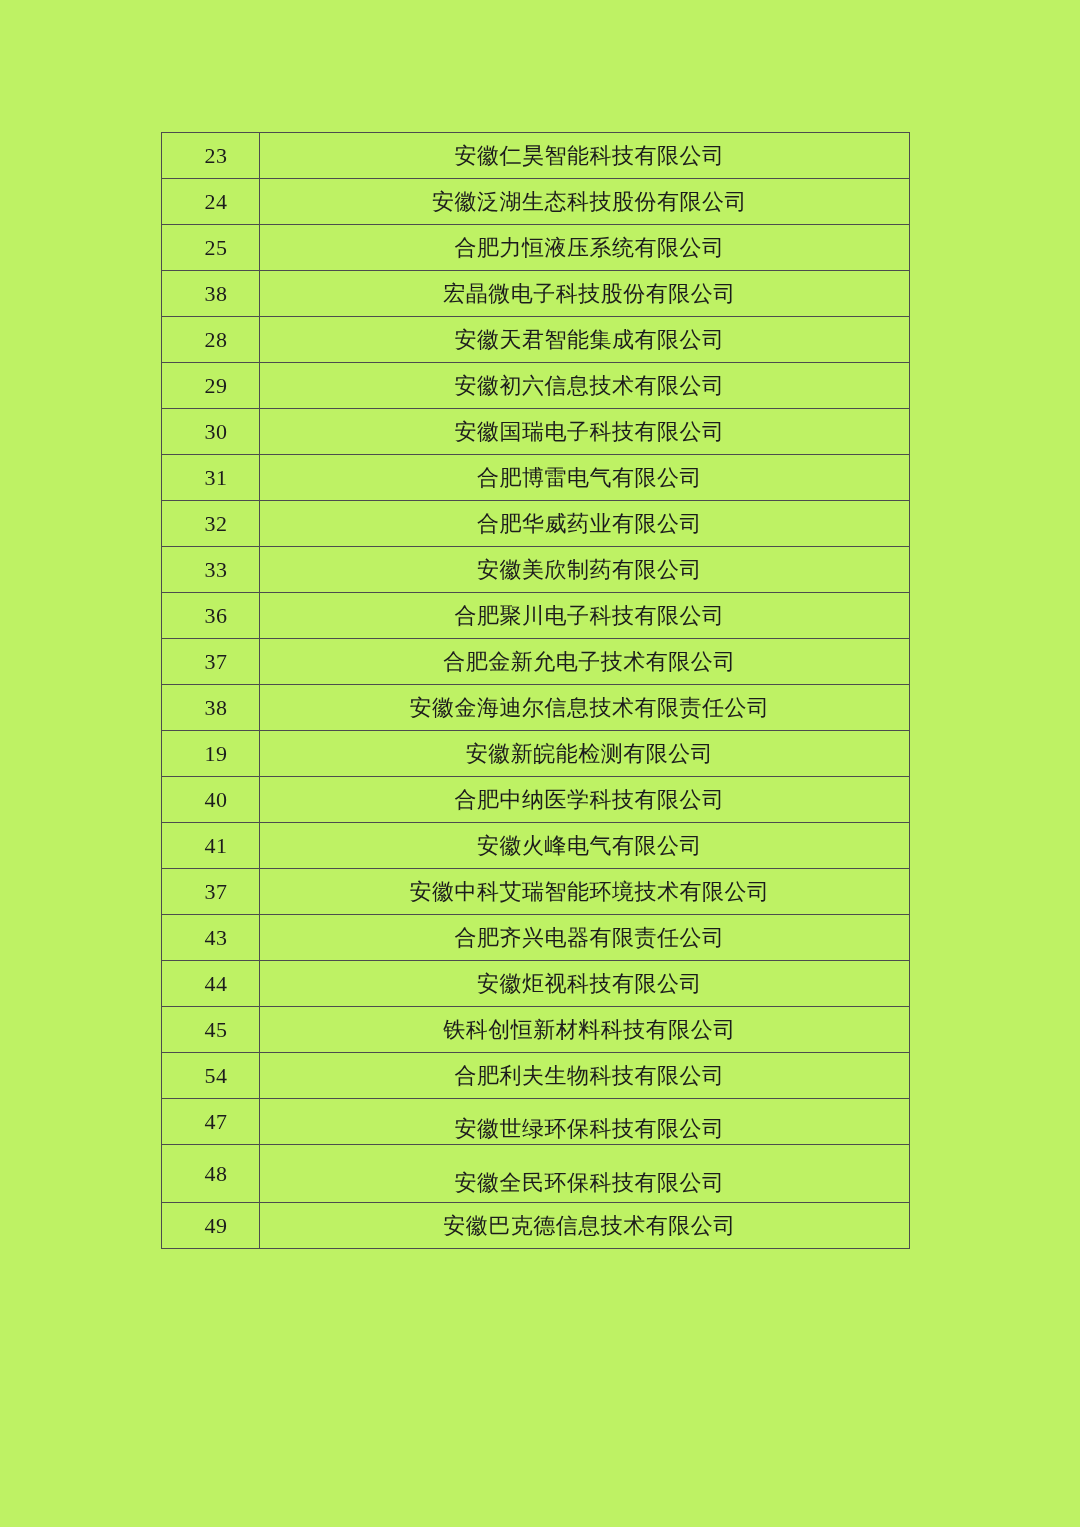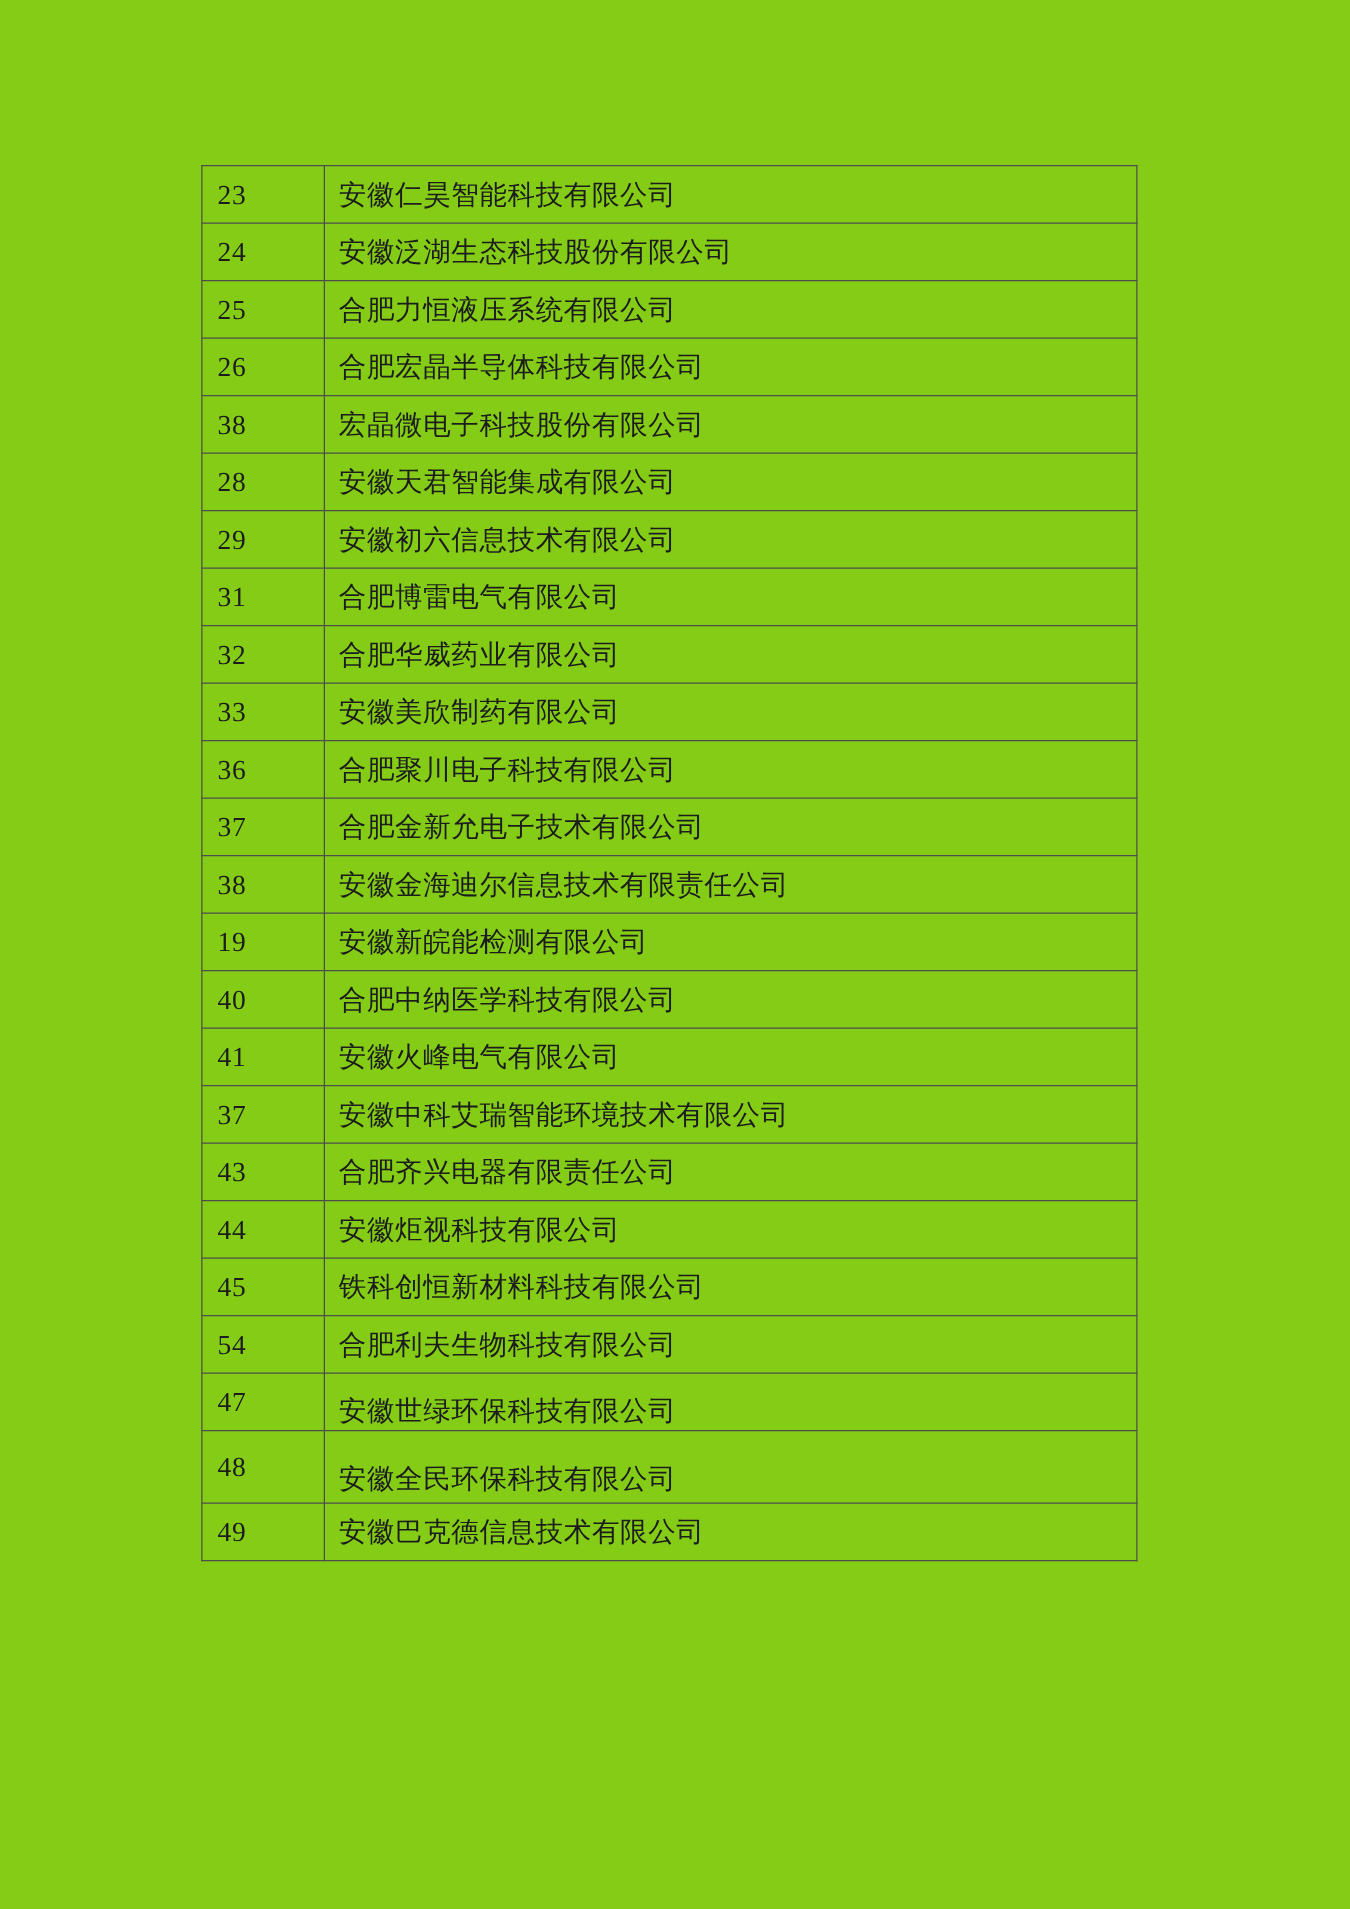--- a/index.html
+++ b/index.html
@@ -11,21 +11,22 @@
     width: 1080px;
     height: 1527px;
     position: relative;
     font-family: "Liberation Serif", "DejaVu Serif", serif;
     color: #1c1c1c;
     overflow: hidden;
   }
   .doc-page {
     position: absolute;
     inset: 0;
-    background: #84cc16;
+    background: #bef264;
+    text-align: center;
   }
   table.company-table {
     position: absolute;
     left: 161px;
     top: 132px;
     width: 749px;
     border-collapse: collapse;
     table-layout: fixed;
   }
   table.company-table col.c-no { width: 98px; }
@@ -68,34 +69,34 @@
         </tr>
         <tr>
           <td class="col-no">24</td>
           <td class="col-name">安徽泛湖生态科技股份有限公司</td>
         </tr>
         <tr>
           <td class="col-no">25</td>
           <td class="col-name">合肥力恒液压系统有限公司</td>
         </tr>
         <tr>
-          <td class="col-no">26</td>
-          <td class="col-name">合肥宏晶半导体科技有限公司</td>
-        </tr>
-        <tr>
           <td class="col-no">38</td>
           <td class="col-name">宏晶微电子科技股份有限公司</td>
         </tr>
         <tr>
           <td class="col-no">28</td>
           <td class="col-name">安徽天君智能集成有限公司</td>
         </tr>
         <tr>
           <td class="col-no">29</td>
           <td class="col-name">安徽初六信息技术有限公司</td>
+        </tr>
+        <tr>
+          <td class="col-no">30</td>
+          <td class="col-name">安徽国瑞电子科技有限公司</td>
         </tr>
         <tr>
           <td class="col-no">31</td>
           <td class="col-name">合肥博雷电气有限公司</td>
         </tr>
         <tr>
           <td class="col-no">32</td>
           <td class="col-name">合肥华威药业有限公司</td>
         </tr>
         <tr>

